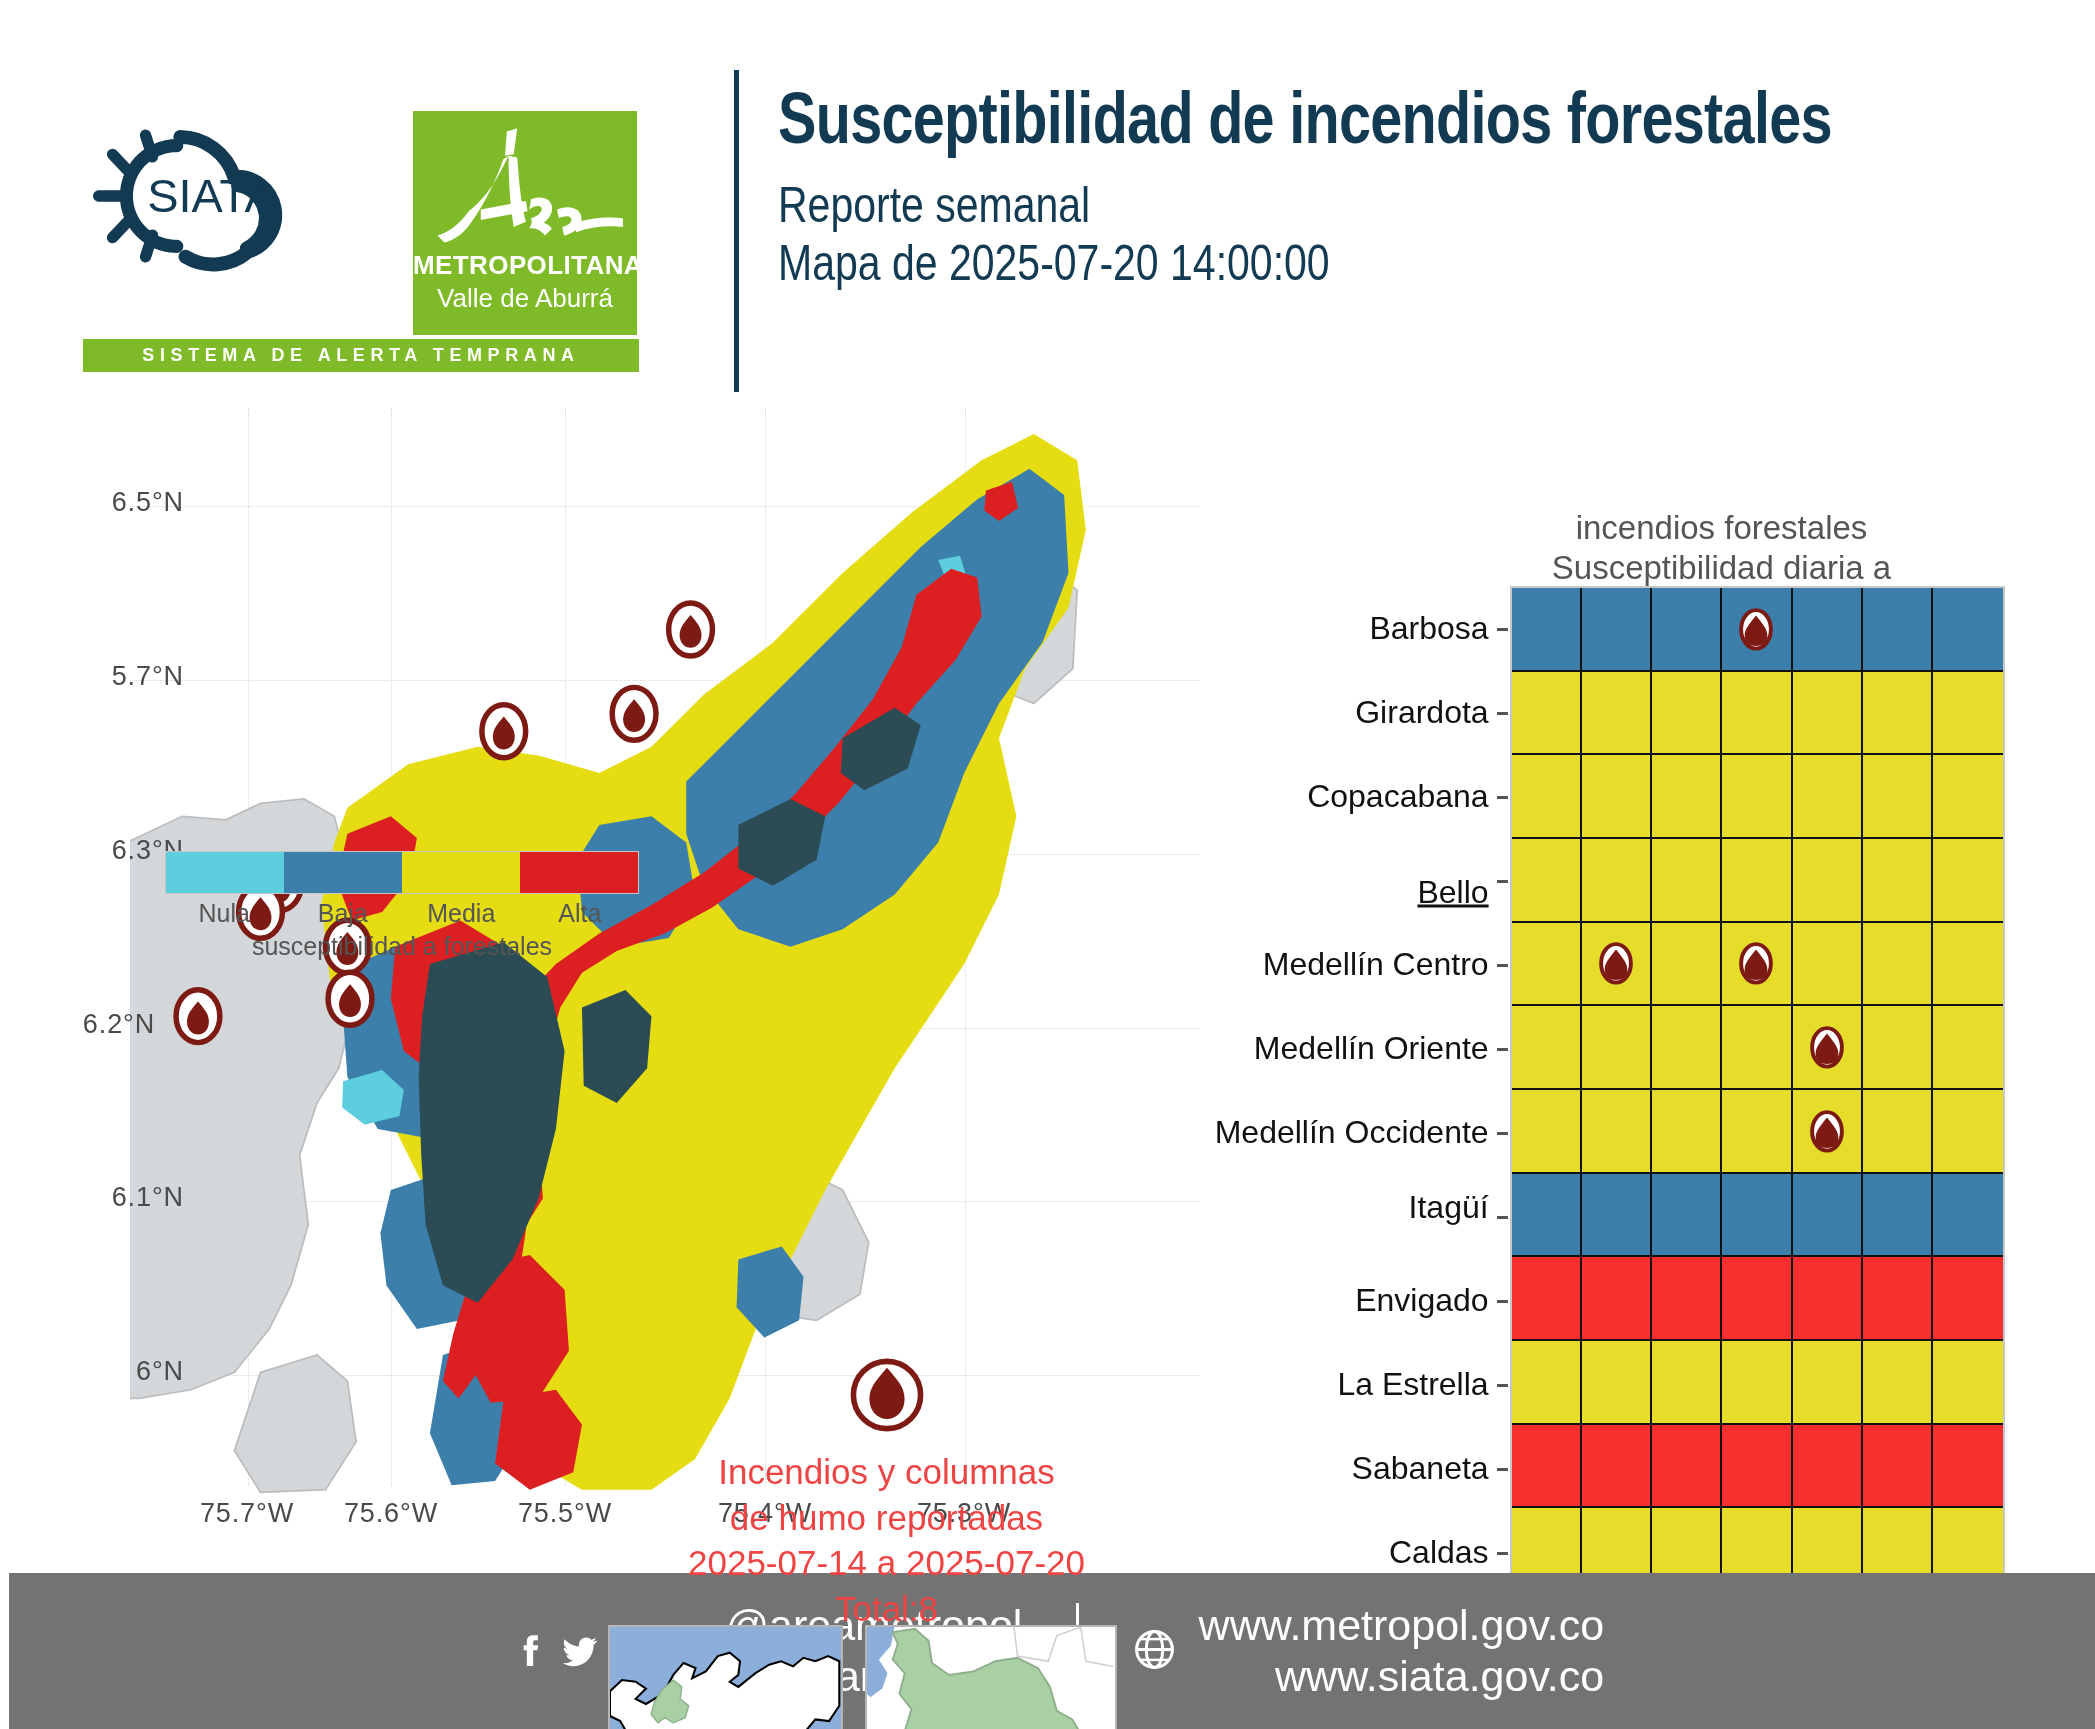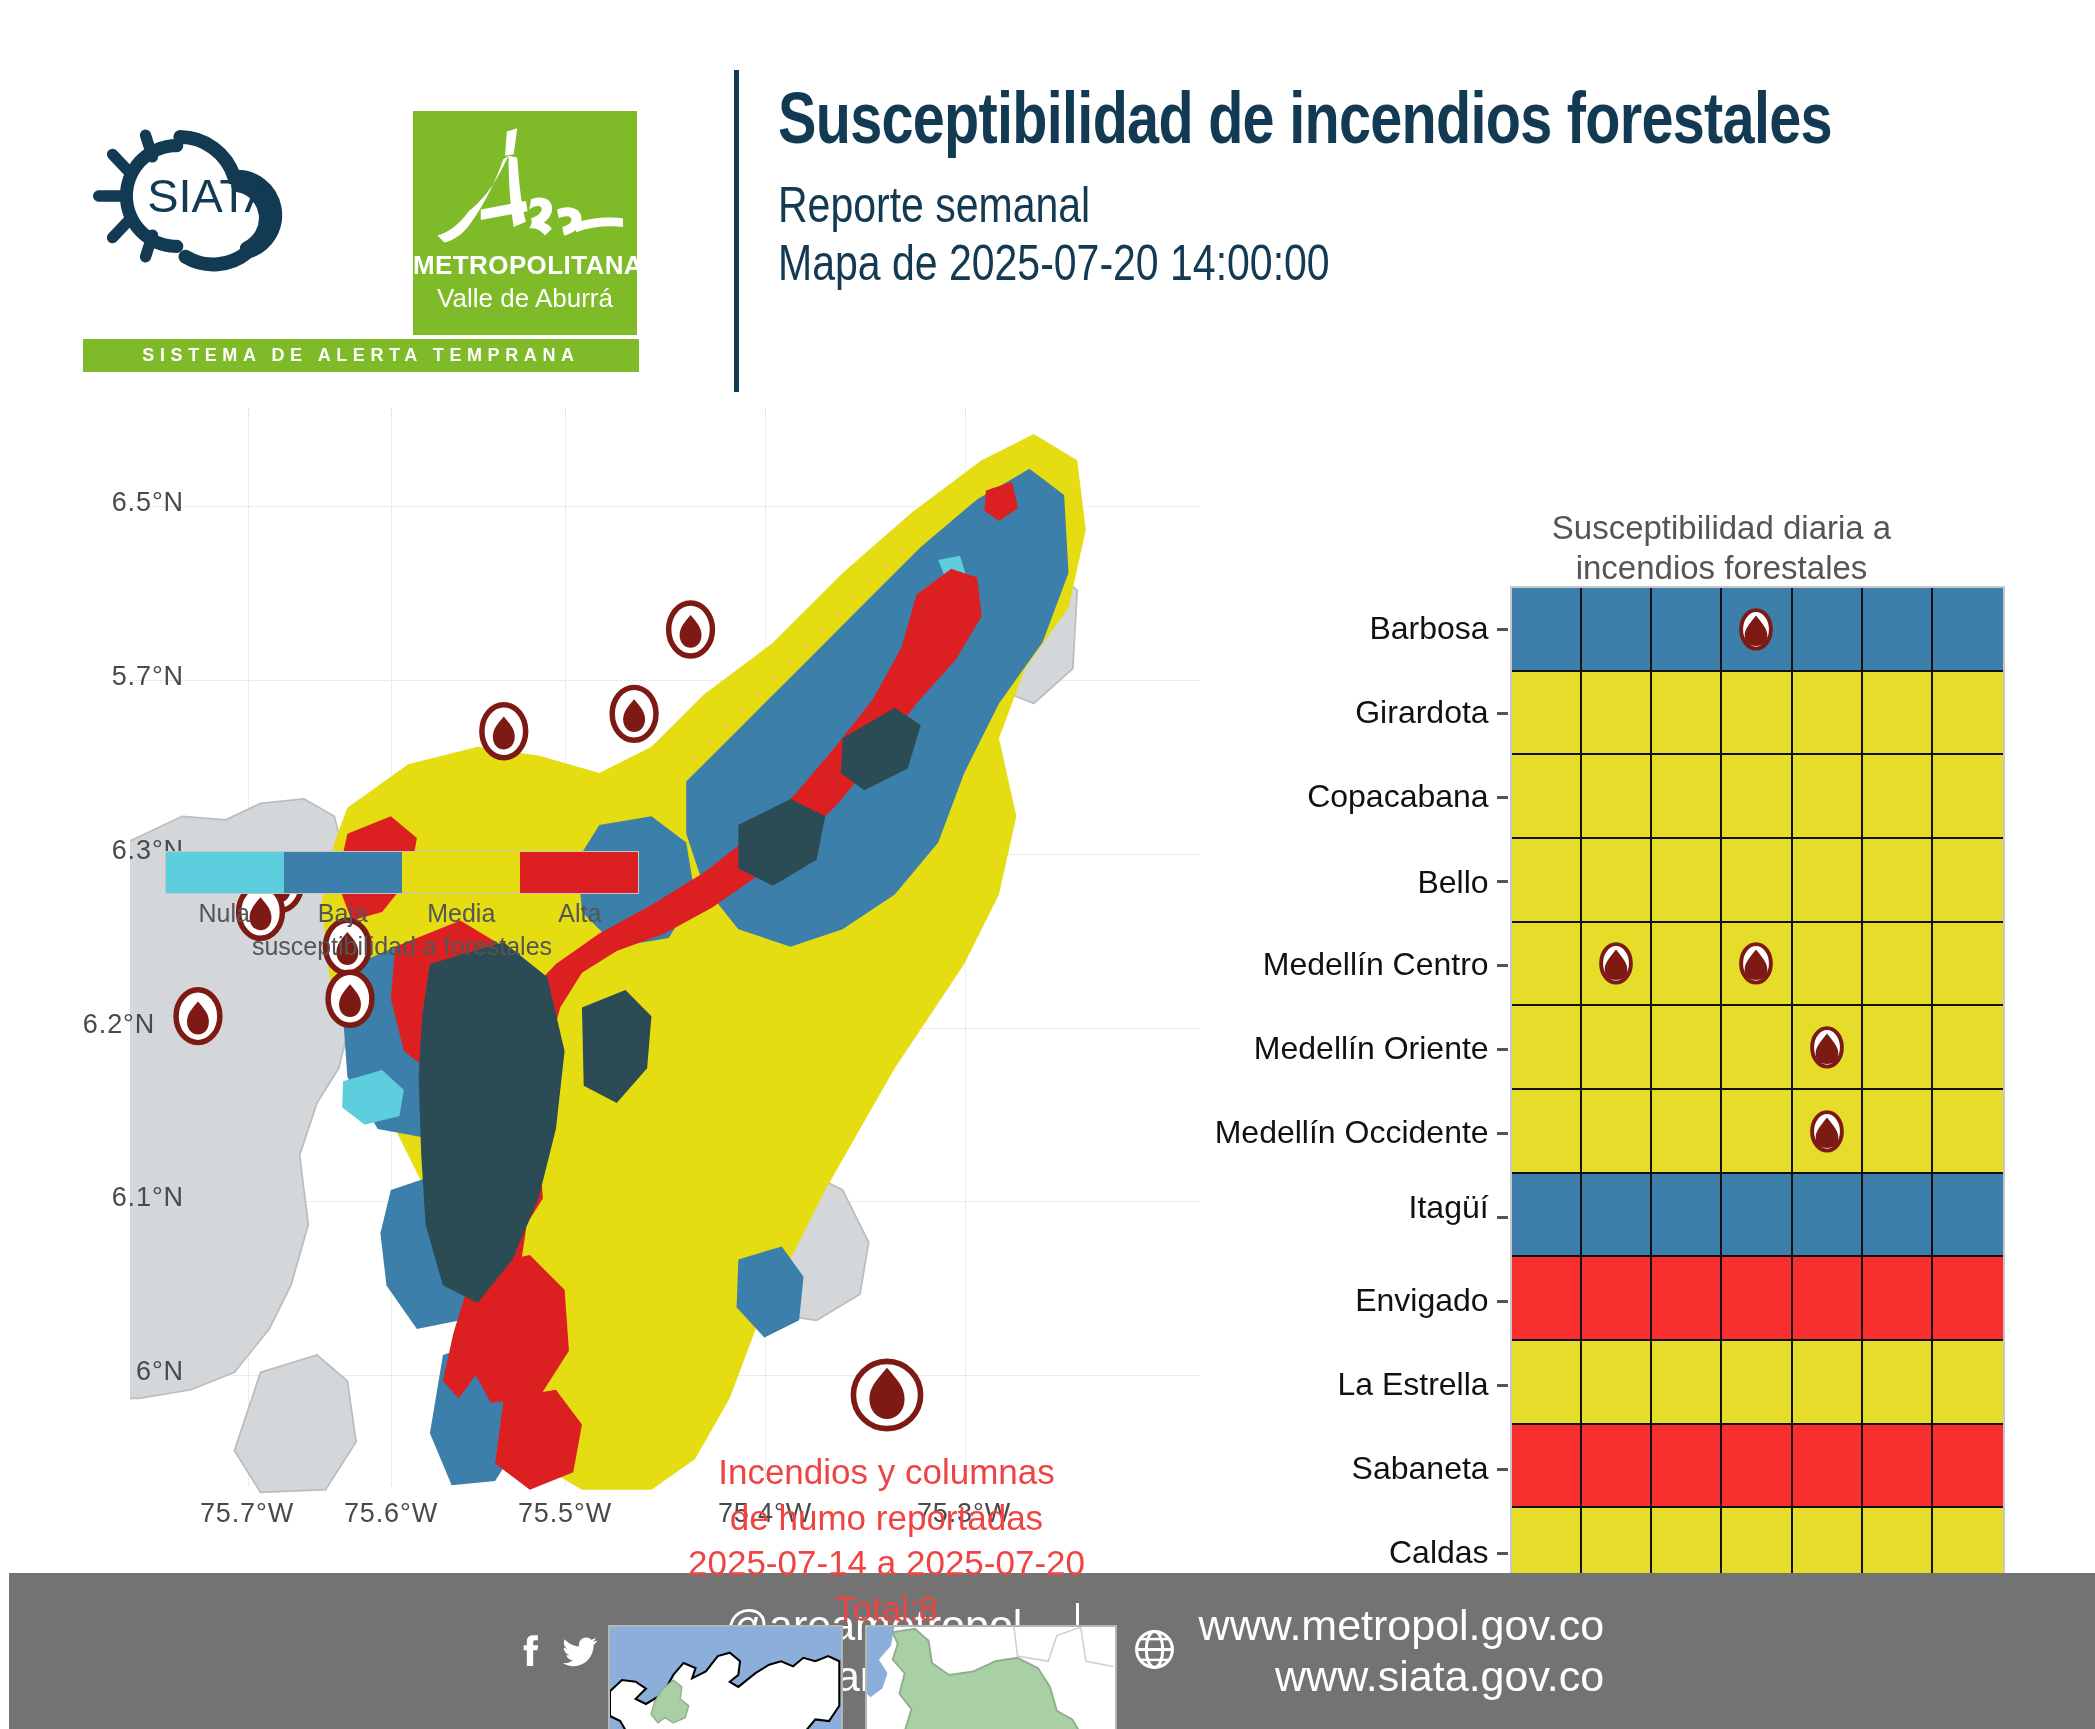--- a/index.html
+++ b/index.html
@@ -382,28 +382,28 @@
         <div class="xtick" style="left: 169px;">75.7°W</div>
         <div class="xtick" style="left: 313px;">75.6°W</div>
         <div class="xtick" style="left: 487px;">75.5°W</div>
         <div class="xtick" style="left: 687px;">75.4°W</div>
         <div class="xtick" style="left: 886px;">75.3°W</div>
       </div>
   </div>
 
   <div id="heat-panel">
     <div id="heat-title-real">
+        <div>incendios forestales</div>
         <div>Susceptibilidad diaria a</div>
-        <div>incendios forestales</div>
       </div>
     <div id="heat-rowlabels">
         <div class="rl" style="top: 42px;">Barbosa</div>
         <div class="rl" style="top: 126px; text-align: right;">Girardota</div>
         <div class="rl" style="top: 210px;">Copacabana</div>
-        <div class="rl" style="top: 296px;">Bello</div>
+        <div class="rl" style="top: 306px; text-decoration: underline;">Bello</div>
         <div class="rl" style="top: 378px;">Medellín Centro</div>
         <div class="rl" style="top: 462px;">Medellín Oriente</div>
         <div class="rl" style="top: 546px;">Medellín Occidente</div>
         <div class="rl" style="top: 621px;">Itagüí</div>
         <div class="rl" style="top: 714px;">Envigado</div>
         <div class="rl" style="top: 798px;">La Estrella</div>
         <div class="rl" style="top: 882px;">Sabaneta</div>
         <div class="rl" style="top: 966px;">Caldas</div>
       </div>
     <div id="heat-grid" style="grid-template-rows: repeat(12, 1fr);">

